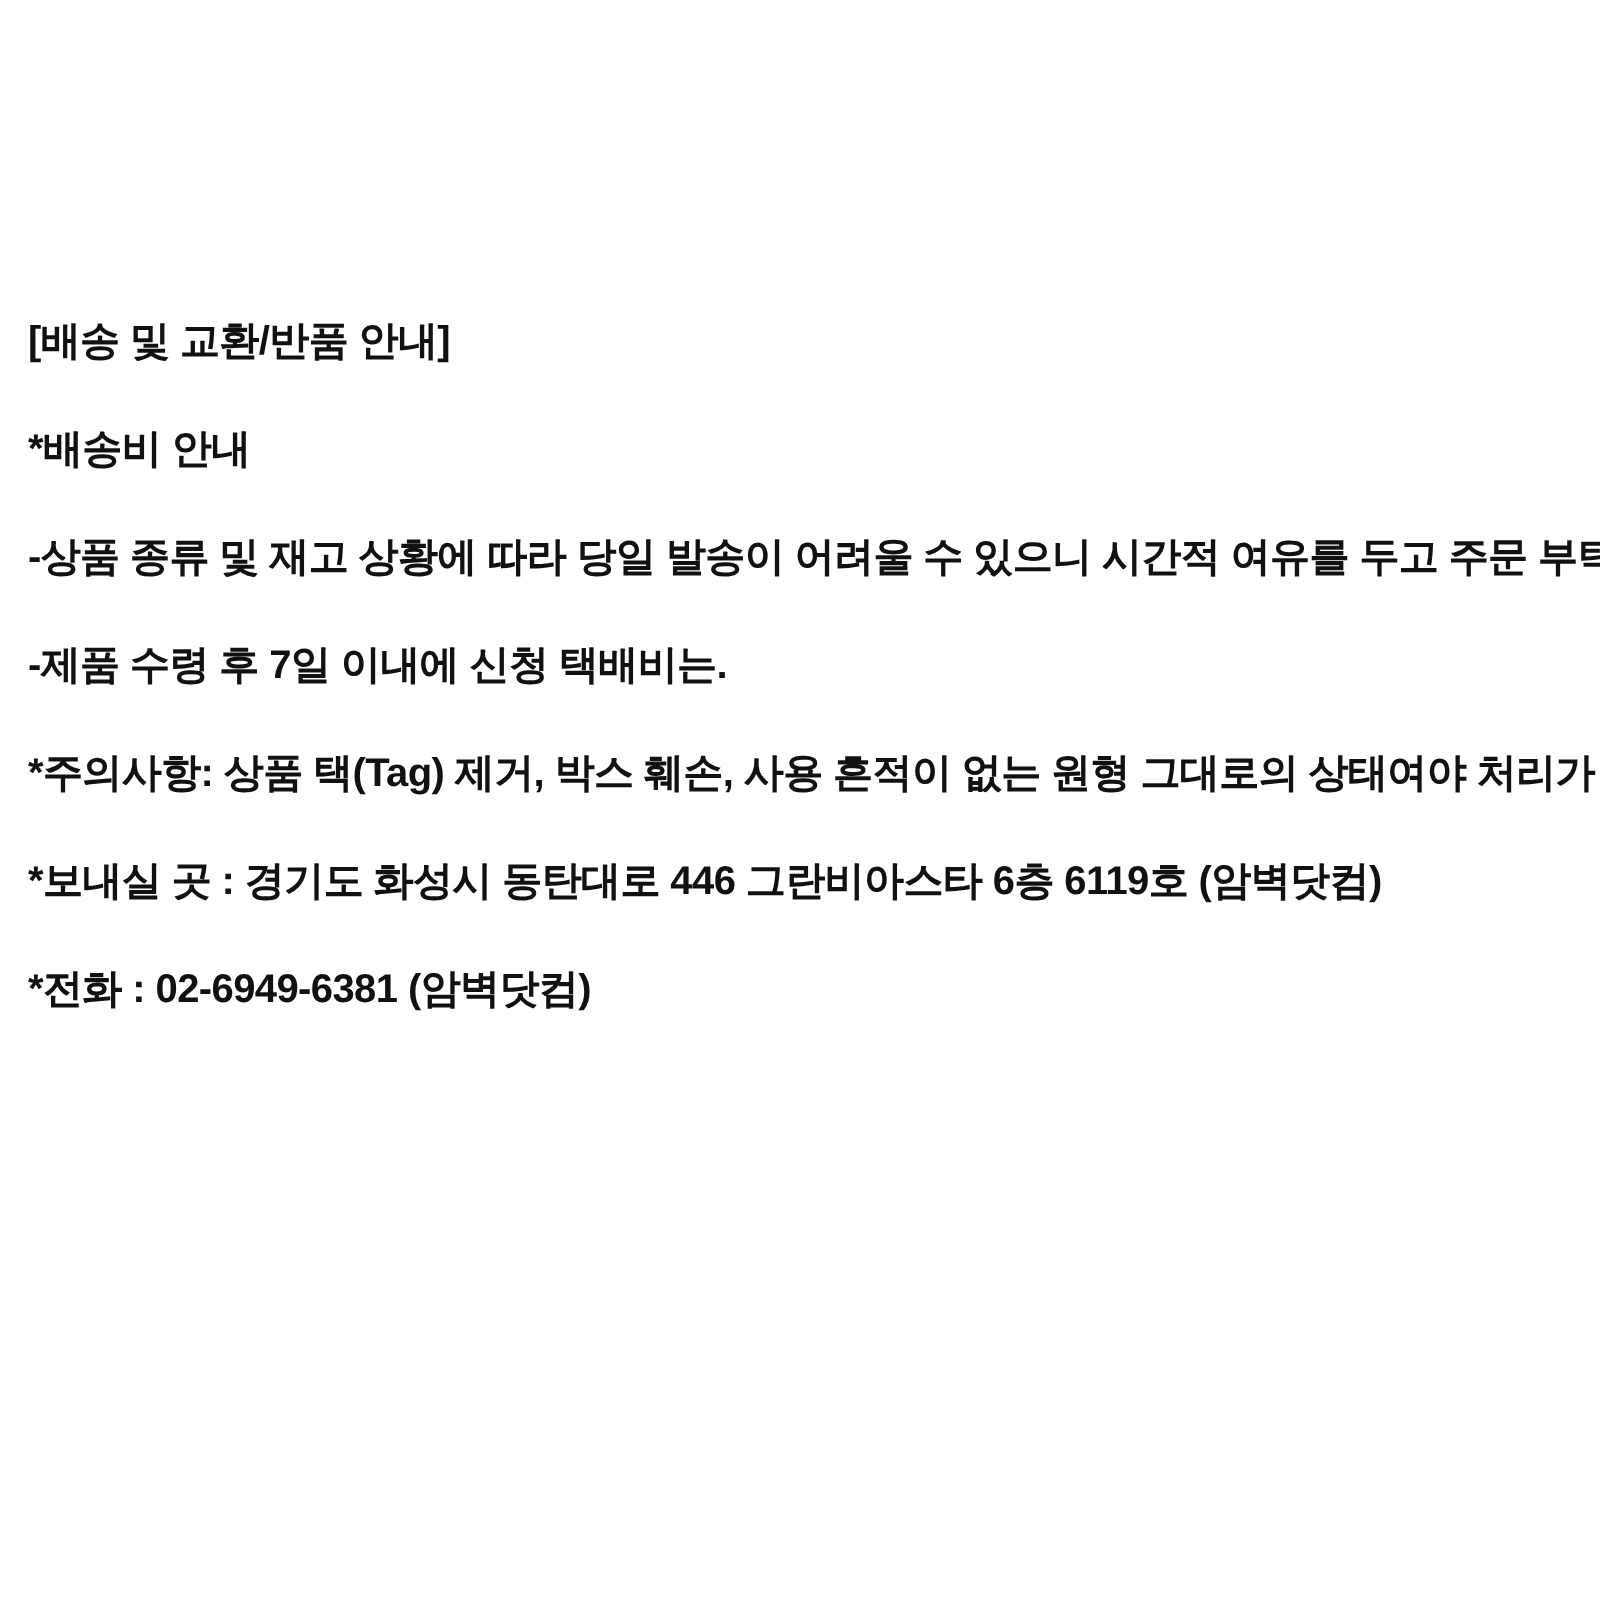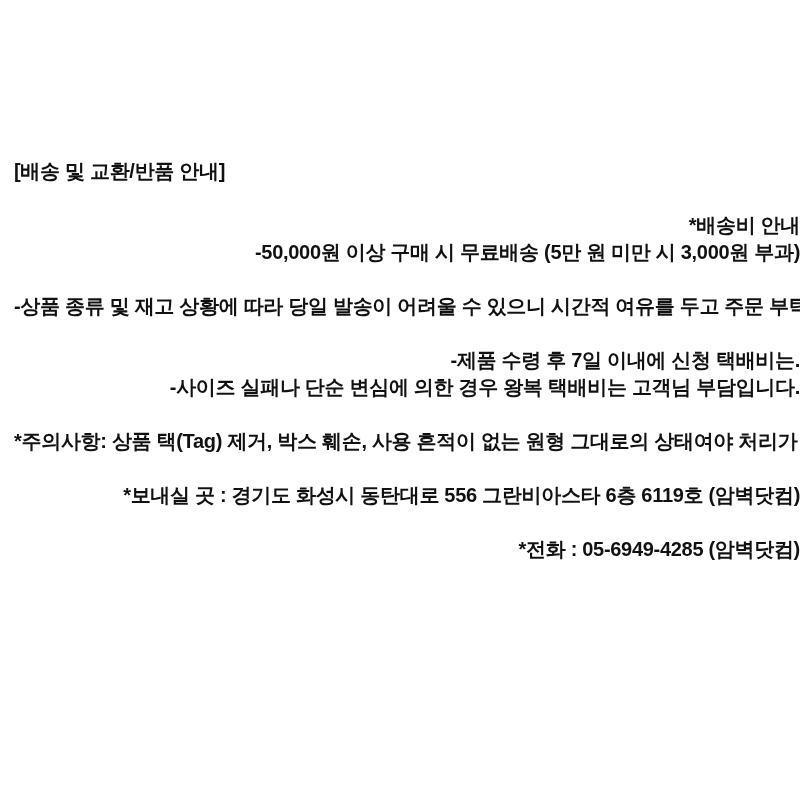--- a/index.html
+++ b/index.html
@@ -29,51 +29,48 @@
   }
   .line {
     font-size: 20px;
     line-height: 27px;
     height: 27px;
     letter-spacing: -0.3px;
     white-space: nowrap;
   }
   .section {
     margin-top: 27px; 
-    text-align: right;
   }
 </style>
 </head>
 <body>
 
 <div class="canvas">
   <div class="content">
 
     <div class="line">[배송 및 교환/반품 안내]</div>
 
     <div class="section">
       <div class="line">*배송비 안내</div>
-      <div class="line">-50,000원 이상 구매 시 무료배송 (5만 원 미만 시 3,000원 부과)</div>
     </div>
 
     <div class="section">
       <div class="line">-상품 종류 및 재고 상황에 따라 당일 발송이 어려울 수 있으니 시간적 여유를 두고 주문 부탁드립니다.</div>
     </div>
 
     <div class="section">
       <div class="line">-제품 수령 후 7일 이내에 신청 택배비는.</div>
-      <div class="line">-사이즈 실패나 단순 변심에 의한 경우 왕복 택배비는 고객님 부담입니다.</div>
     </div>
 
     <div class="section">
       <div class="line">*주의사항: 상품 택(Tag) 제거, 박스 훼손, 사용 흔적이 없는 원형 그대로의 상태여야 처리가 가능합니다.</div>
     </div>
 
     <div class="section">
-      <div class="line">*보내실 곳 : 경기도 화성시 동탄대로 556 그란비아스타 6층 6119호 (암벽닷컴)</div>
+      <div class="line">*보내실 곳 : 경기도 화성시 동탄대로 446 그란비아스타 6층 6119호 (암벽닷컴)</div>
     </div>
 
     <div class="section">
-      <div class="line">*전화 : 05-6949-4285 (암벽닷컴)</div>
+      <div class="line">*전화 : 02-6949-6381 (암벽닷컴)</div>
     </div>
 
   </div>
 </div>
 
 </body></html>

